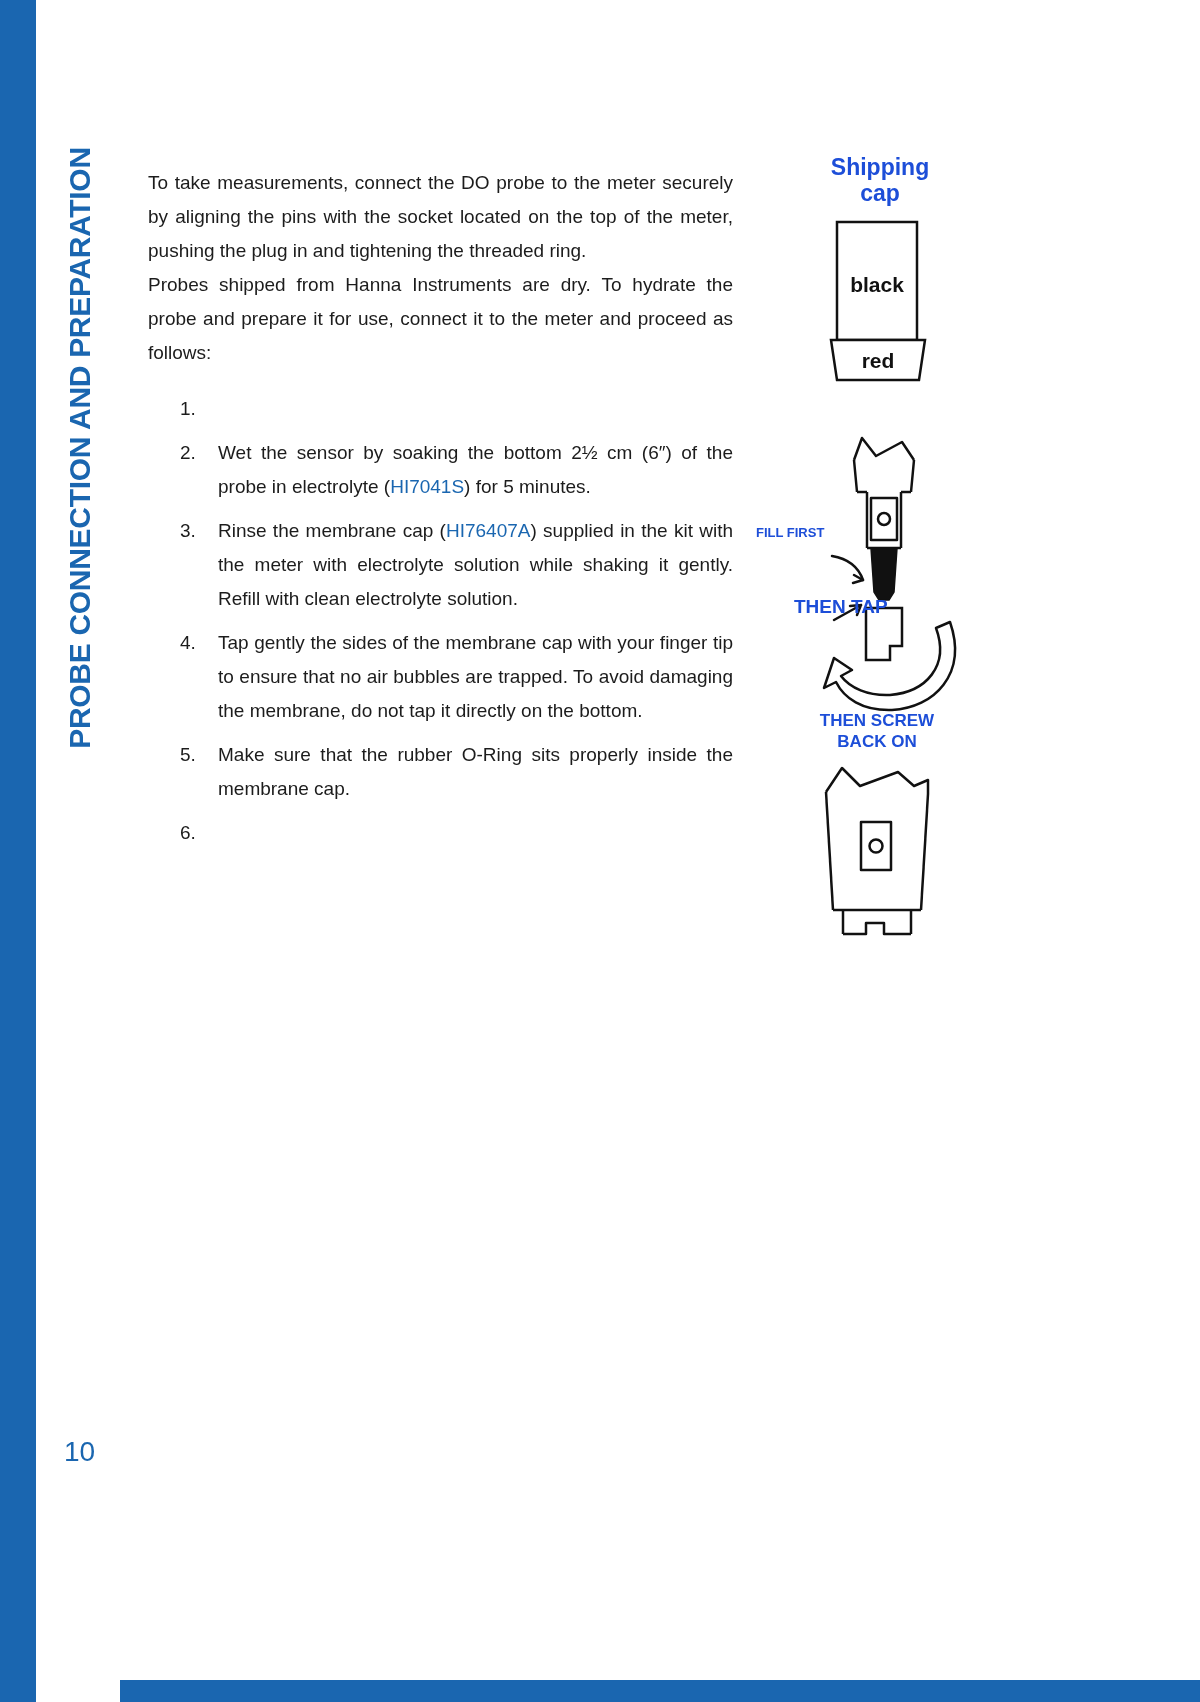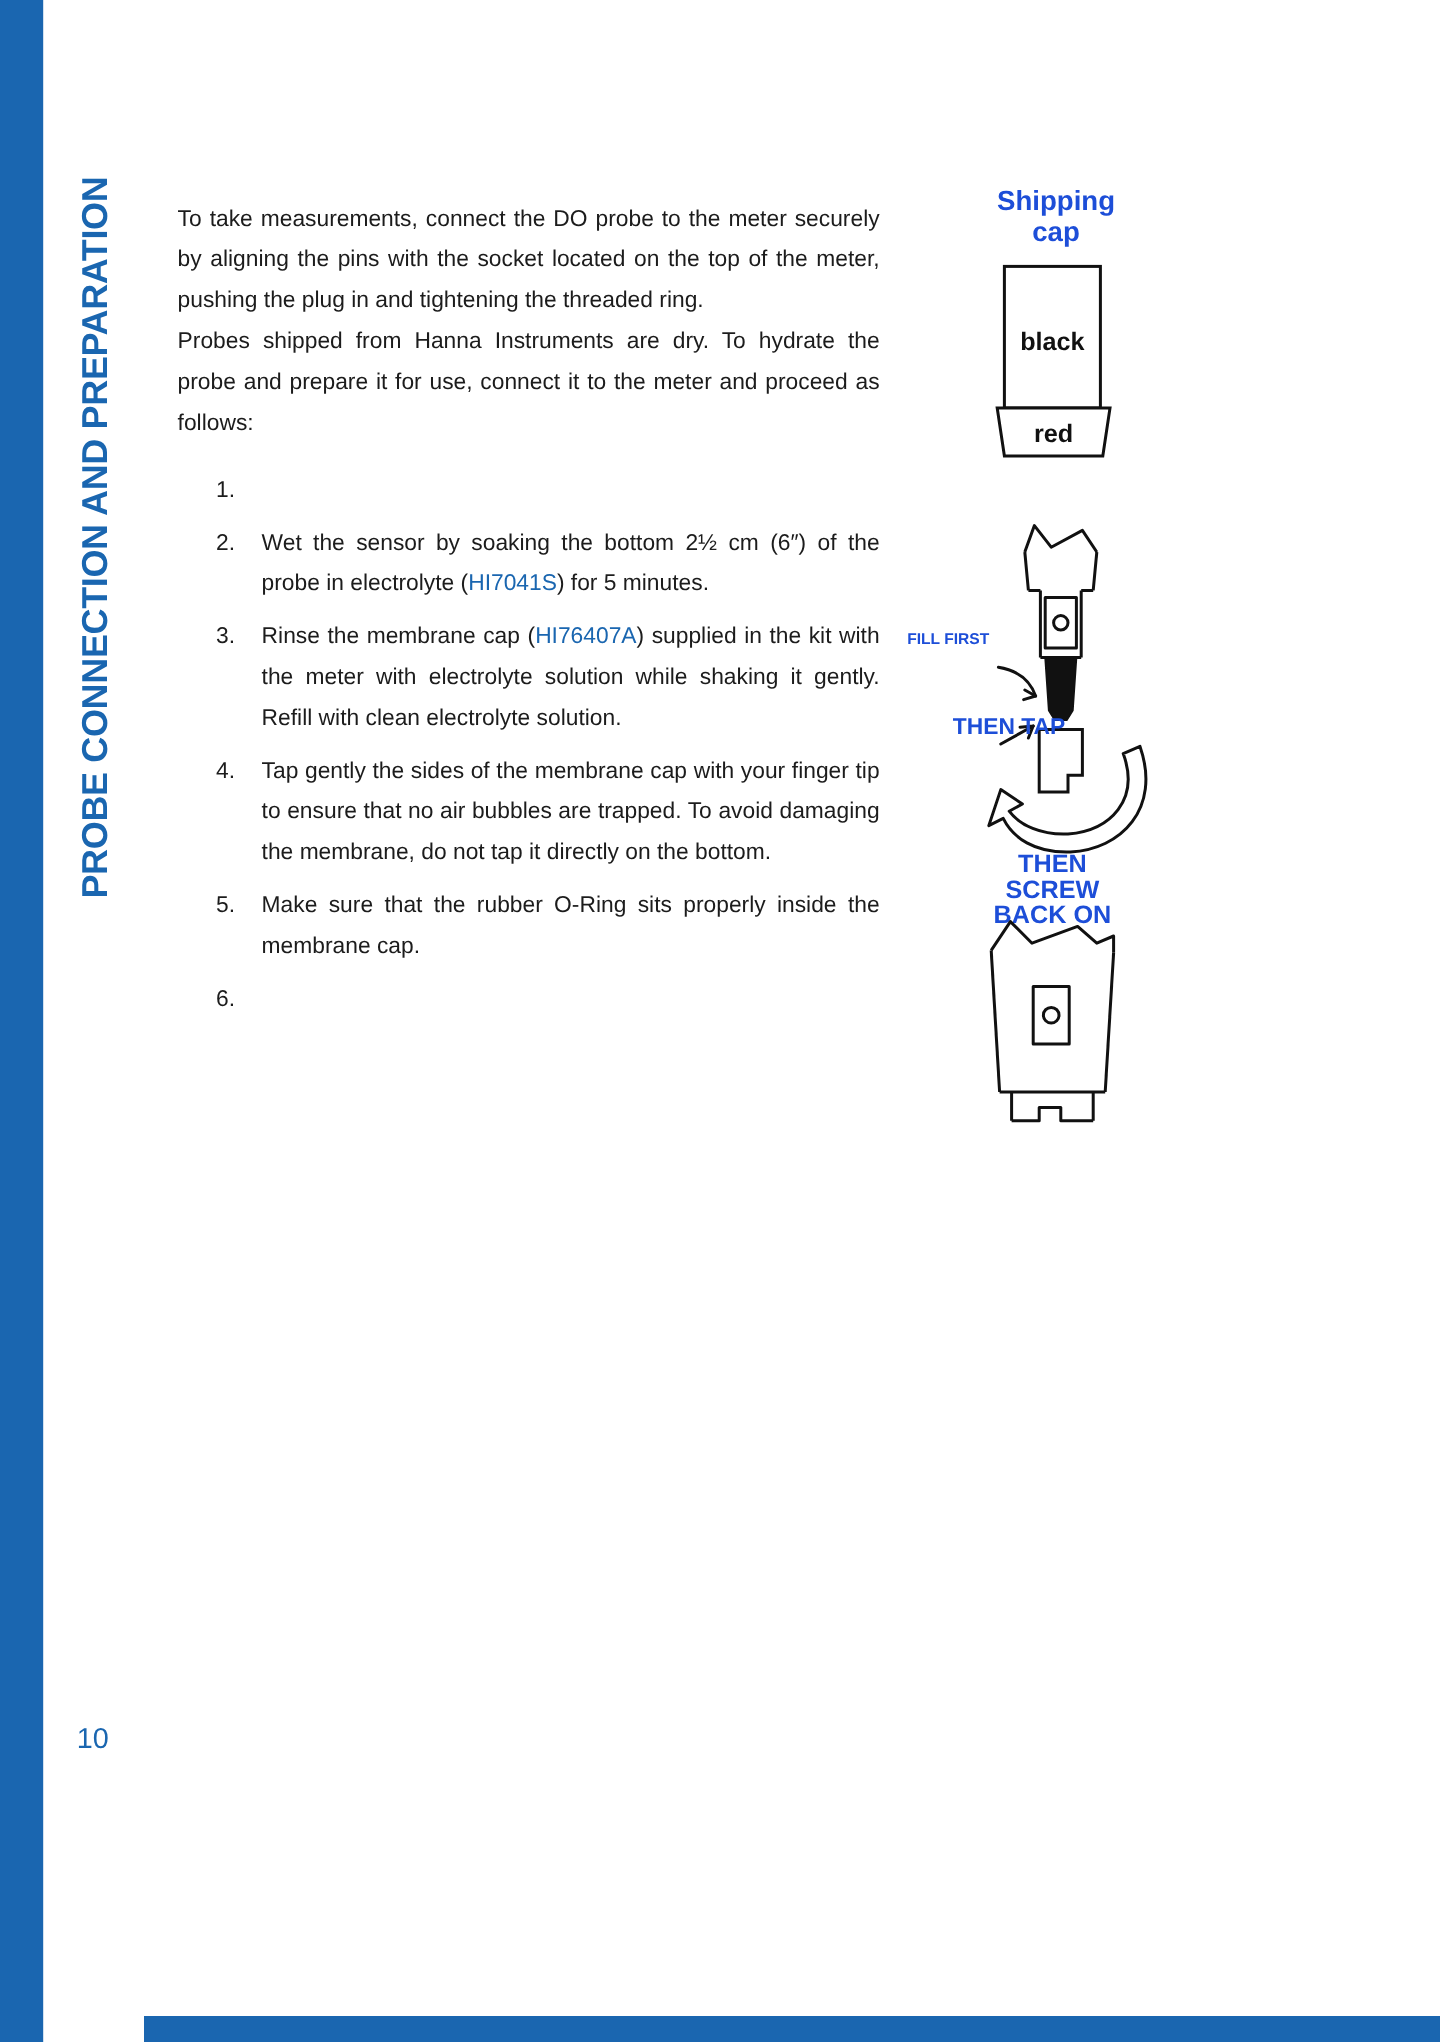--- a/index.html
+++ b/index.html
@@ -13,38 +13,38 @@
   
   .left-strip { position:absolute; left:0; top:0; width:36px; height:1702px; background:var(--accent); }
   .bottom-bar { position:absolute; left:120px; bottom:0; width:1080px; height:22px; background:var(--accent); }
 
   .vertical-title {
     position:absolute; left:-230px; top:420px; width:620px; height:56px;
     transform:rotate(-90deg); transform-origin:center;
     font-weight:bold; font-size:30px; line-height:56px; letter-spacing:-0.3px;
     color:var(--accent); text-align:center; white-space:nowrap;
   }
-  .page-number { position:absolute; left:64px; top:1436px; font-size:24px; color:var(--accent); }
+  .page-number { position:absolute; left:64px; top:1436px; font-size:28px; color:var(--accent); }
 
   
   .content { position:absolute; left:148px; top:146px; width:585px; font-size:19px; line-height:34px;margin-top:20px; }
   .content p { text-align:justify; }
   .instruction-list { margin-top:22px; }
   .list-item { display:flex; padding-left:32px; margin-bottom:10px; }
   .list-item .num { flex:0 0 38px; }
   .list-item .body { flex:1; text-align:justify; }
   .code { color:var(--accent); }
   .closing { margin-top:26px; }
 
   
   .fig-label { position:absolute; font-weight:bold; color:#1d4ed8; }
   .shipping-title { left:818px; top:154px; width:124px; text-align:center; font-size:23px; line-height:26px; }
   .fill-first-label { left:756px; top:525px; font-size:13px; }
   .then-tap-label { left:762px; top:596px; font-size:19px;margin-left:32px; }
-  .then-screw-label { left:812px; top:710px; width:130px; text-align:center; font-size:21px; line-height:21px; }
+  .then-screw-label { left:812px; top:710px; width:130px; text-align:center; font-size:17px; line-height:21px; }
   .fig { position:absolute; }
   svg text { font-family:"Liberation Sans", sans-serif; font-weight:bold; fill:#111; }
 </style>
 </head>
 <body>
 
 <div class="page">
 
   <div class="left-strip"></div>
   <div class="bottom-bar"></div>

